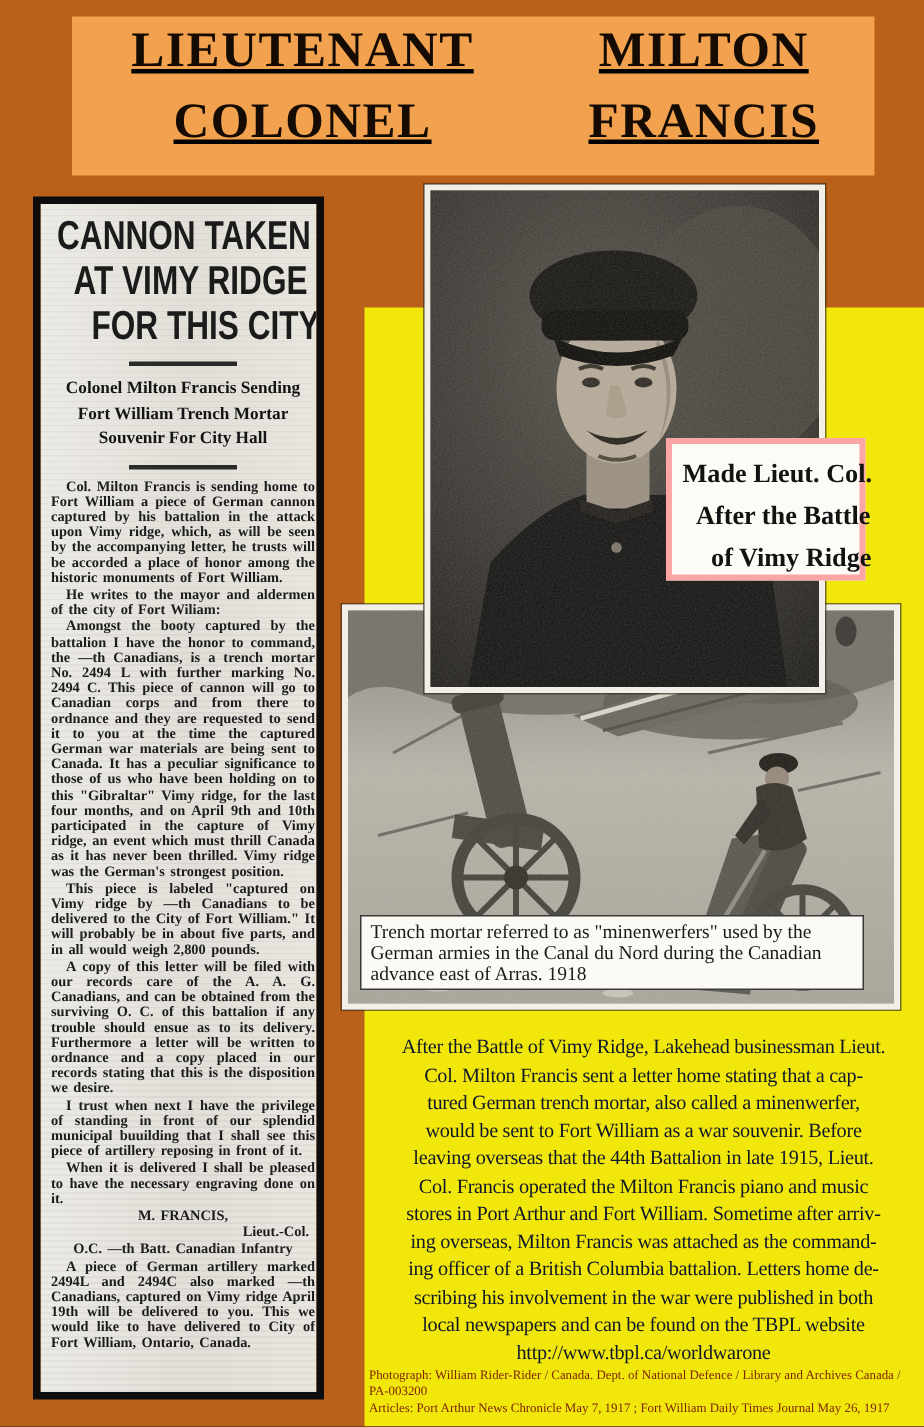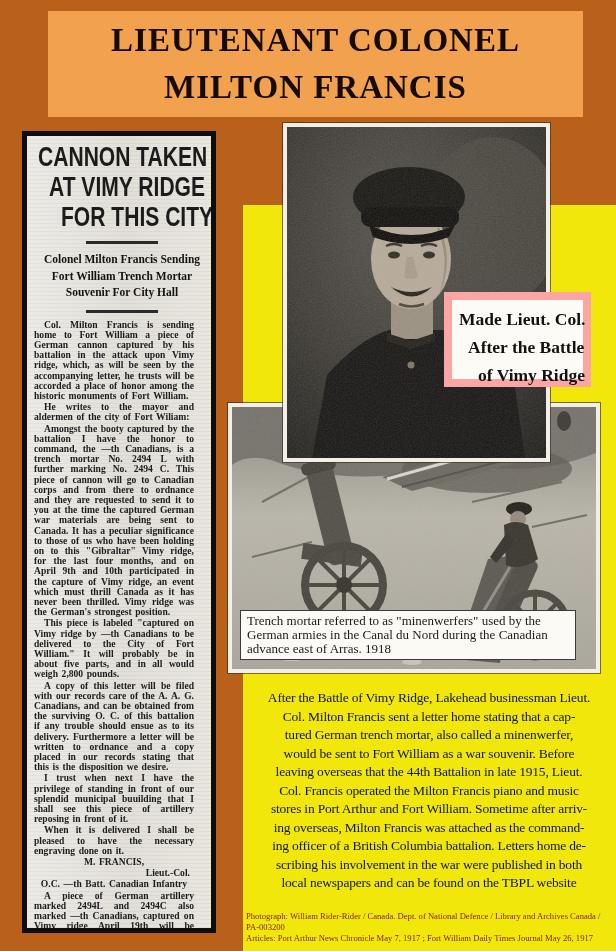--- a/index.html
+++ b/index.html
@@ -2,49 +2,49 @@
 <html><head>
 <meta charset="utf-8">
 <style>
   html,body{margin:0;padding:0;background:#4a3214;}
   .page{position:relative;width:616px;height:951px;background:#b9611a;overflow:hidden;
         font-family:"Liberation Serif",serif;}
   
   .yellow-panel{position:absolute;left:243px;top:205px;width:373px;height:746px;background:#f2e70a;}
   
   .title-box{position:absolute;left:48px;top:11px;width:535px;height:106px;background:#f2a24f;
-             display:flex;flex-direction:column;justify-content:center;}
+             display:flex;flex-direction:row;justify-content:center;text-decoration:underline;}
   .title-line{font-family:"Liberation Serif",serif;font-weight:700;font-size:33px;line-height:47px;
               color:#150b02;text-align:center;letter-spacing:1px;}
   
   .clipping{position:absolute;left:22px;top:131px;width:194px;height:802px;border:5px solid #0d0d0d;
             box-sizing:border-box;overflow:hidden;padding:6px 1px 4px 7px;
             background:repeating-linear-gradient(0deg,rgba(0,0,0,0.035) 0 1px,rgba(0,0,0,0) 1px 4px),
                        linear-gradient(90deg,#eceae4,#e1dfd8 55%,#e8e6df);}
   .hline{font-family:"Liberation Sans",sans-serif;font-weight:700;font-size:27px;line-height:30px;
          color:#1b1b1b;white-space:nowrap;transform:scaleX(0.78);transform-origin:0 50%;}
   .hline:nth-child(1){margin-left:4px;}
   .hline:nth-child(2){margin-left:15px;}
   .hline:nth-child(3){margin-left:27px;}
   .rule{width:72px;height:3px;background:#2a2a2a;margin:9px auto 7px auto;}
   .subline{font-weight:700;font-size:11.5px;line-height:16.5px;color:#141414;text-align:center;}
   .article-body{margin-top:2px;}
-  .para{font-size:9.6px;line-height:10.2px;font-weight:700;color:#1c1c1e;word-spacing:1.2px;margin:0 16px 1px 0;}
+  .para{font-size:9.6px;line-height:10.2px;font-weight:700;color:#1c1c1e;word-spacing:1.2px;margin:0 0 1px 0;}
   .al-j{text-align:justify;}
   .al-c{text-align:center;}
   .al-r{text-align:right;padding-right:4px;}
   .ind{text-indent:10px;}
   
   .photo{position:absolute;box-sizing:border-box;border:4px solid #f1efe7;box-shadow:0 0 0 1px rgba(55,45,25,.65);}
   .portrait{left:283px;top:123px;width:267px;height:339px;z-index:3;background:#2c2a26;}
   .mortar{left:228px;top:403px;width:372px;height:270px;z-index:2;background:#a7a399;}
   .photo svg{display:block;width:100%;height:100%;}
   
-  .made-caption{position:absolute;left:444px;top:292px;width:147px;height:95px;z-index:4;
-                background:#fcfbf5;border:8px solid #fca5a5;box-sizing:border-box;padding:5px 6px 0 7px;}
+  .made-caption{position:absolute;left:444px;top:292px;width:133px;height:95px;z-index:4;
+                background:#fcfbf5;border:4px solid #fca5a5;box-sizing:border-box;padding:5px 6px 0 7px;}
   .cap-line{font-weight:700;font-size:17.5px;line-height:28px;color:#121212;white-space:nowrap;}
   .cap-line:nth-child(2){text-indent:9px;}
   .cap-line:nth-child(3){text-indent:19px;}
   
   .mortar-caption{position:absolute;left:8px;bottom:9px;width:336px;background:#fbfaf4;border:1px solid #3a3a3a;
                   padding:3px 6px;font-size:13px;line-height:14px;color:#1a1a1a;z-index:3;box-sizing:border-box;}
   
   .summary{position:absolute;left:245px;top:689px;width:368px;z-index:1;}
   .sline{font-size:13.5px;line-height:18.5px;letter-spacing:-0.2px;color:#0f172a;text-align:center;white-space:nowrap;}
   
@@ -187,20 +187,21 @@
       <div class="sline">Col. Milton Francis sent a letter home stating that a cap-</div>
       <div class="sline">tured German trench mortar, also called a minenwerfer,</div>
       <div class="sline">would be sent to Fort William as a war souvenir.  Before</div>
       <div class="sline">leaving overseas that the 44th Battalion in late 1915, Lieut.</div>
       <div class="sline">Col. Francis operated the Milton Francis piano and music</div>
       <div class="sline">stores in Port Arthur and Fort William. Sometime after arriv-</div>
       <div class="sline">ing overseas, Milton Francis was attached as the command-</div>
       <div class="sline">ing officer of a British Columbia battalion. Letters home de-</div>
       <div class="sline">scribing his involvement in the war were published in both</div>
       <div class="sline">local newspapers and can be found on the TBPL website</div>
+      <div class="sline">http://www.tbpl.ca/worldwarone</div>
     </div>
 
   <div class="credits">
       <div class="credit-line">Photograph: William Rider-Rider / Canada. Dept. of National Defence / Library and Archives Canada /</div>
       <div class="credit-line">PA-003200</div>
       <div class="credit-line">Articles: Port Arthur News Chronicle May 7, 1917 ; Fort William Daily Times Journal May 26, 1917</div>
     </div>
 
 </div>
 

